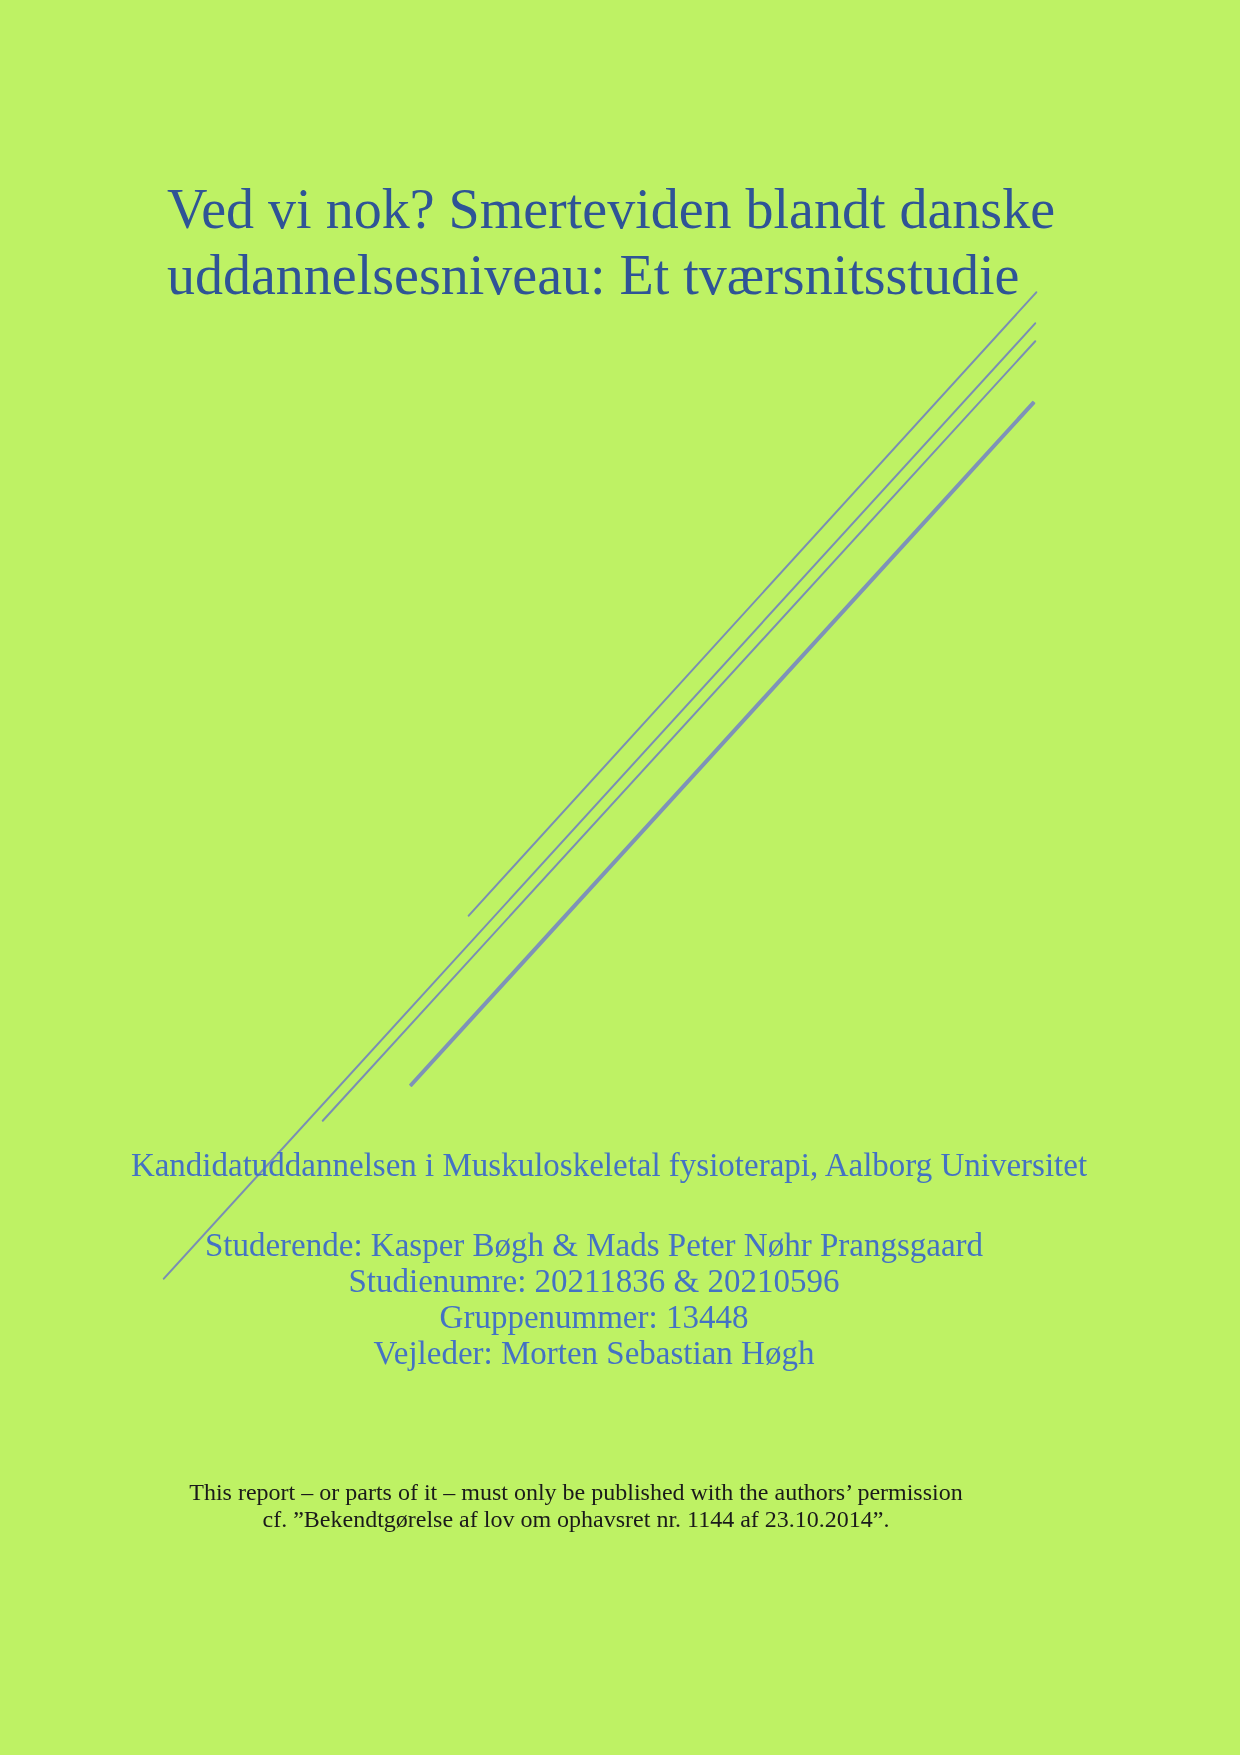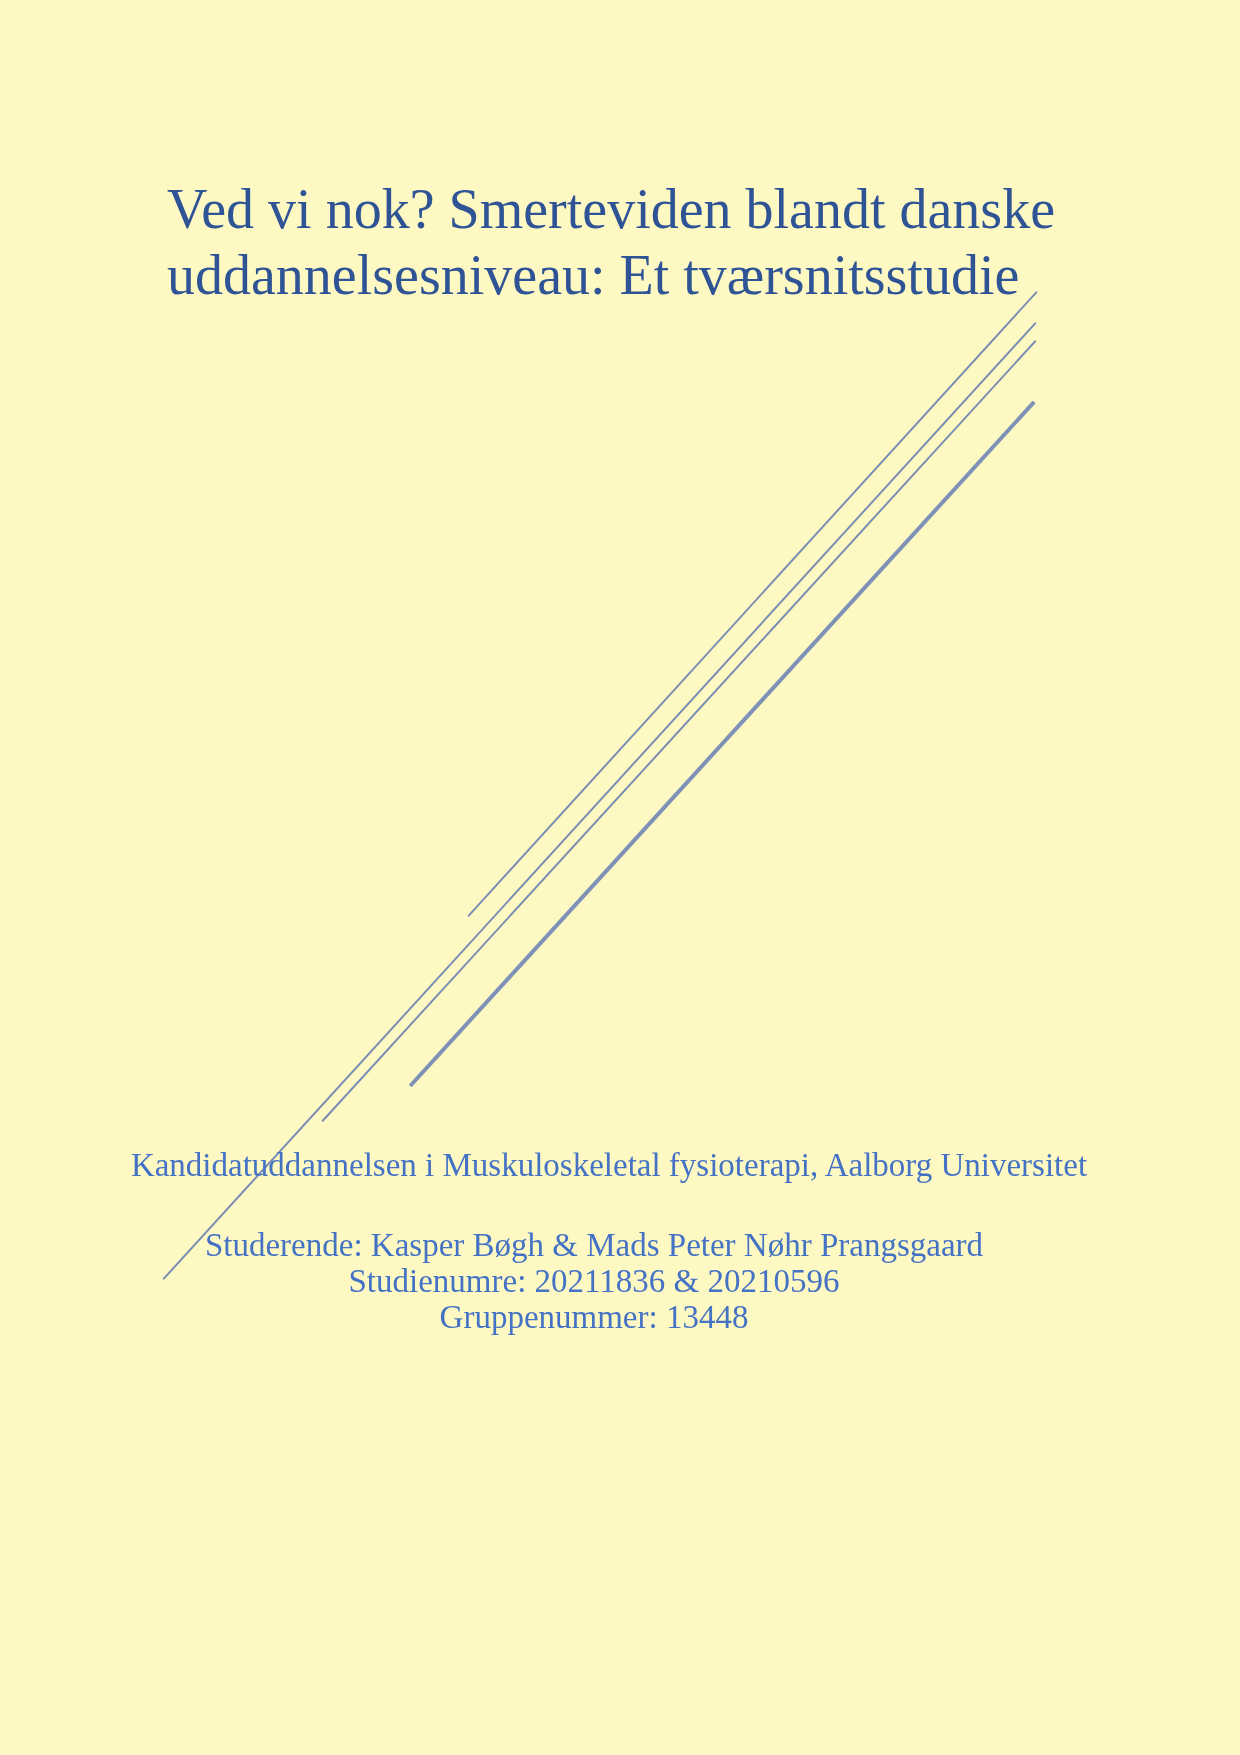--- a/index.html
+++ b/index.html
@@ -10,21 +10,21 @@
   body {
     width: 1240px;
     height: 1755px;
     position: relative;
     overflow: hidden;
     font-family: "Liberation Serif", "DejaVu Serif", serif;
   }
   .page {
     position: absolute;
     inset: 0;
-    background: #fef9c3;
+    background: #bef264;
   }
 
   
   .title-block {
     position: absolute;
     left: 167px;
     top: 176px;
     color: #2f5496;
     font-size: 56px;
     line-height: 66px;
@@ -97,16 +97,21 @@
     <div>Ved vi nok? Smerteviden blandt danske</div>
     <div>uddannelsesniveau: Et tværsnitsstudie</div>
   </div>
 
   <div class="program-line">Kandidatuddannelsen i Muskuloskeletal fysioterapi, Aalborg Universitet</div>
 
   <div class="info-block">
     <div>Studerende: Kasper Bøgh &amp; Mads Peter Nøhr Prangsgaard</div>
     <div>Studienumre: 20211836 &amp; 20210596</div>
     <div>Gruppenummer: 13448</div>
+    <div>Vejleder: Morten Sebastian Høgh</div>
   </div>
 
+  <div class="copyright-block">
+    <div>This report – or parts of it – must only be published with the authors’ permission</div>
+    <div>cf. ”Bekendtgørelse af lov om ophavsret nr. 1144 af 23.10.2014”.</div>
+  </div>
 
 </div>
 
 </body></html>

